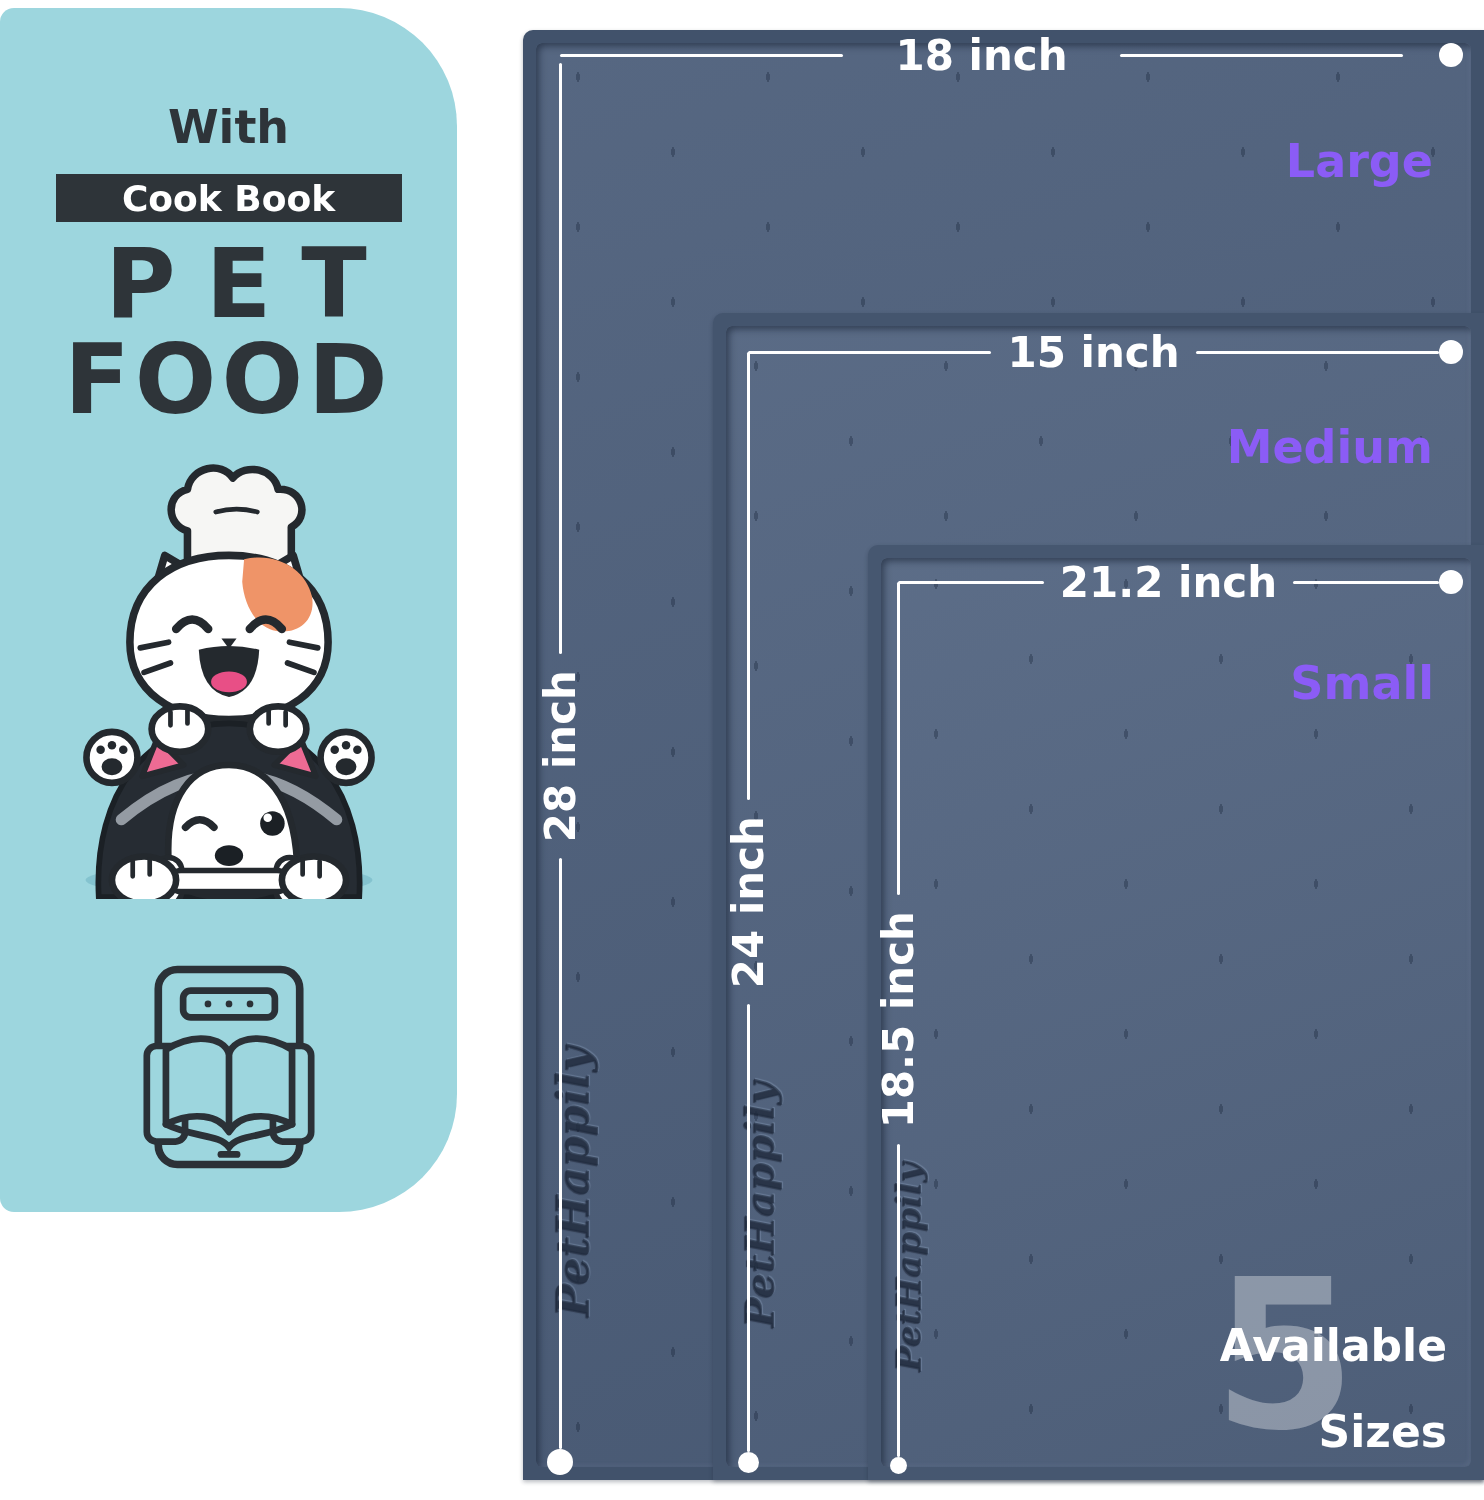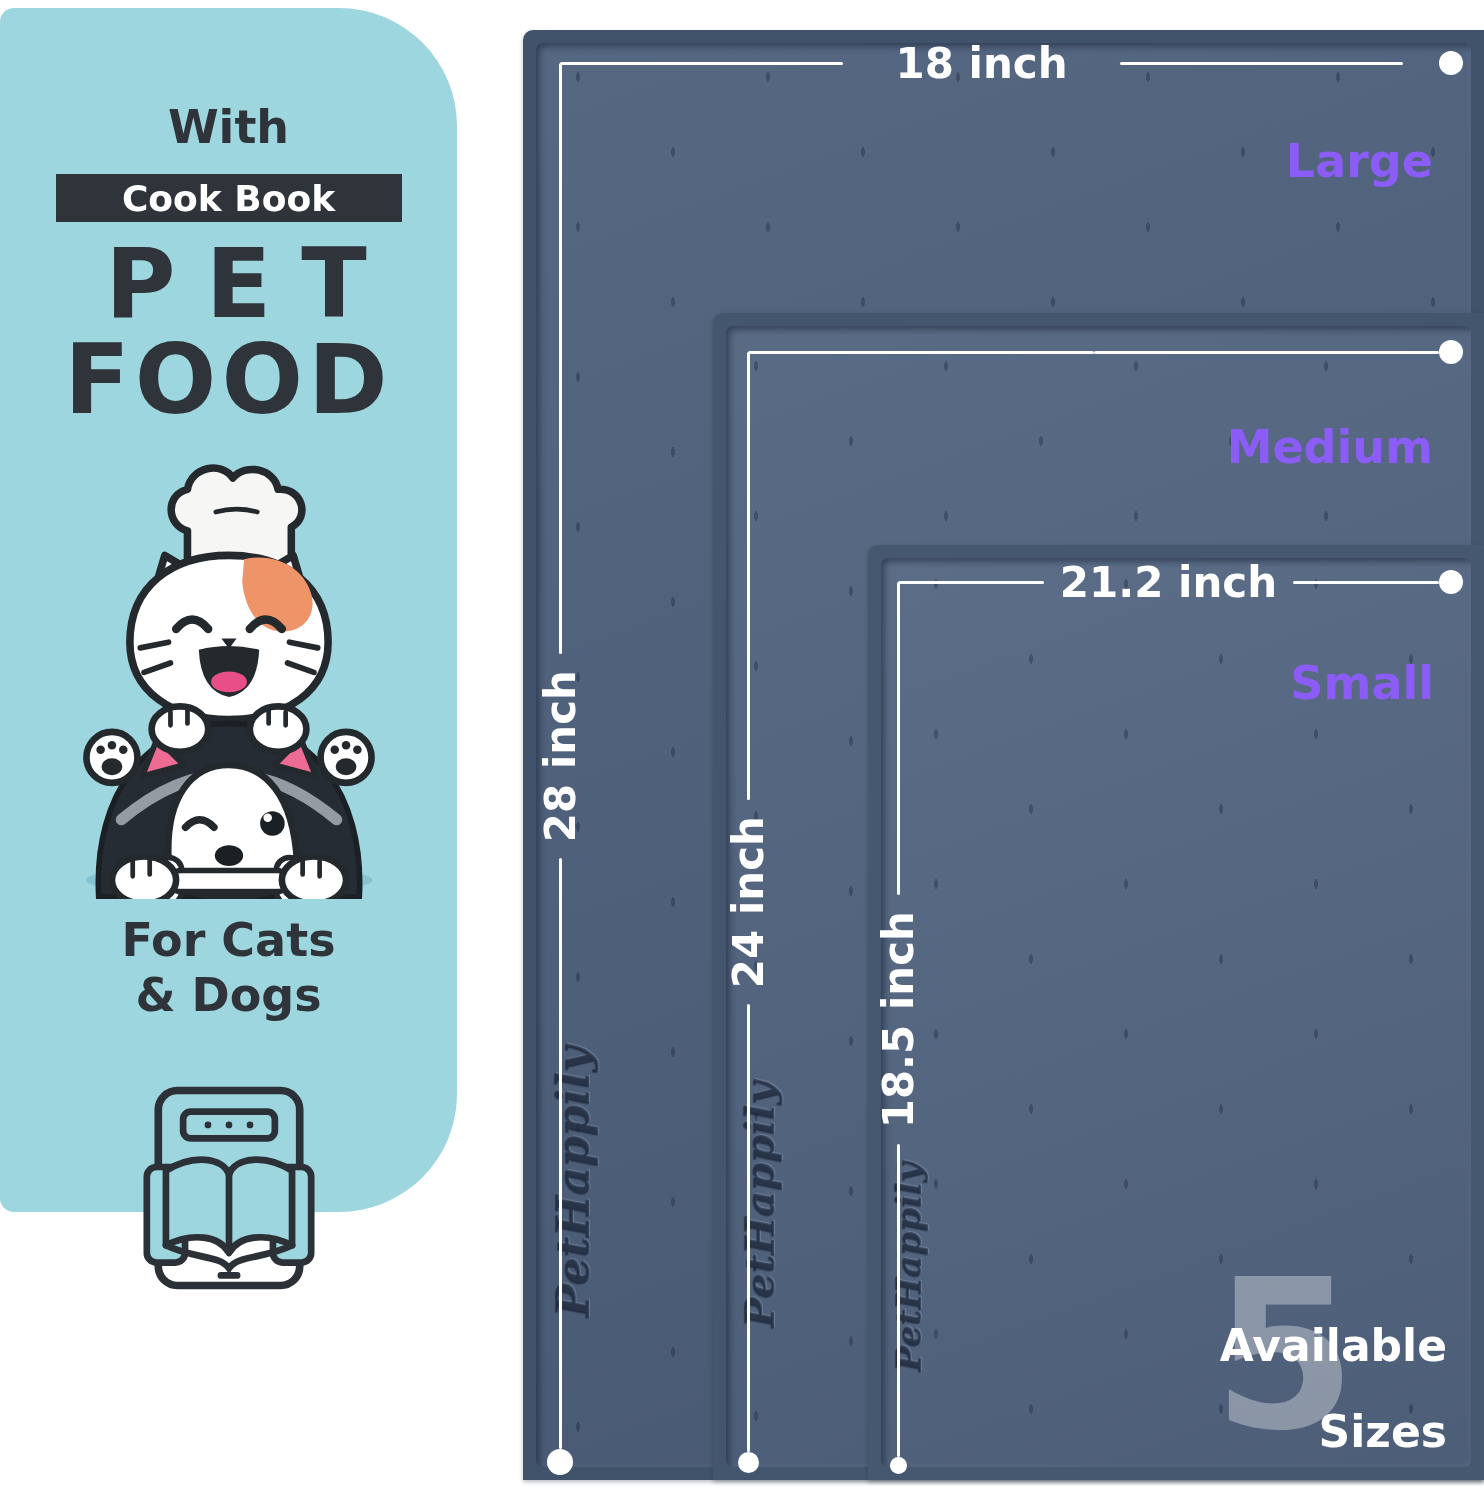--- a/index.html
+++ b/index.html
@@ -46,21 +46,21 @@
          text-shadow:-1px -1px 1px rgba(8,14,26,.45), 1px 1px 1px rgba(165,185,215,.28);}
   .mat-large  .brand{left:12px;bottom:150px;font-size:44px;}
   .mat-medium .brand{left:10px;bottom:140px;font-size:40px;}
   .mat-small  .brand{left:8px;bottom:96px;font-size:34px;}
 
   
   .dim-h{position:absolute;display:flex;align-items:center;height:26px;z-index:10;}
   .dim-h .line{flex:1;height:3px;background:#ffffff;border-radius:2px;}
   .dim-h .lbl{color:#ffffff;font-weight:bold;font-size:42px;padding:0 16px;white-space:nowrap;}
   .dim-h .dot{width:24px;height:24px;border-radius:50%;background:#ffffff;flex:0 0 auto;}
-  .dim-h-large{left:560px;right:21px;top:50px;gap:36px;}
+  .dim-h-large{left:560px;right:21px;top:42px;gap:36px;}
   .dim-h-medium{left:748px;right:21px;top:339px;}
   .dim-h-small{left:898px;right:21px;top:569px;}
 
   .dim-v{position:absolute;display:flex;flex-direction:column;align-items:center;width:30px;z-index:10;}
   .dim-v .line{flex:1;width:3px;background:#ffffff;border-radius:2px;}
   .dim-v .lbl{writing-mode:vertical-rl;transform:rotate(180deg);color:#ffffff;
               font-weight:bold;font-size:42px;padding:16px 0;white-space:nowrap;}
   .dim-v .dot{border-radius:50%;background:#ffffff;flex:0 0 auto;}
   .dim-v-large{left:545px;top:63px;bottom:25px;}
   .dim-v-large .dot{width:26px;height:26px;}
@@ -161,24 +161,20 @@
         <rect x="122" y="455" width="116" height="16" fill="#ffffff"></rect>
 
         <g stroke="#24292e" stroke-width="7">
           <ellipse cx="90" cy="462" rx="34" ry="25" fill="#ffffff"></ellipse>
           <ellipse cx="270" cy="462" rx="34" ry="25" fill="#ffffff"></ellipse>
           <path d="M78,442 v16 M96,440 v16 M258,440 v16 M276,442 v16" fill="none" stroke-linecap="round" stroke-width="5"></path>
         </g>
       </svg>
     </div>
 
-    <div class="p-foot">
-      <span>For Cats</span><br>
-      <span>&amp; Dogs</span>
-    </div>
 
     <div class="ebook-wrap">
       <svg width="172" height="212" viewBox="0 0 180 220">
         <rect x="16" y="8" width="148" height="204" rx="20" fill="none" stroke="#2b3137" stroke-width="8"></rect>
         <rect x="42" y="30" width="96" height="28" rx="8" fill="none" stroke="#2b3137" stroke-width="7"></rect>
         <circle cx="68" cy="44" r="3.5" fill="#2b3137"></circle>
           <circle cx="90" cy="44" r="3.5" fill="#2b3137"></circle>
           <circle cx="112" cy="44" r="3.5" fill="#2b3137"></circle>
         <rect x="4" y="88" width="40" height="100" rx="10" fill="#9dd6de" stroke="#2b3137" stroke-width="7"></rect>
         <rect x="136" y="88" width="40" height="100" rx="10" fill="#9dd6de" stroke="#2b3137" stroke-width="7"></rect>
@@ -207,20 +203,21 @@
   </div>
 
   <div class="dim-h dim-h-large">
     <div class="line"></div>
     <span class="lbl">18 inch</span>
     <div class="line"></div>
     <div class="dot"></div>
   </div>
   <div class="dim-h dim-h-medium">
     <div class="line"></div>
+    <span class="lbl">15 inch</span>
     <div class="line"></div>
     <div class="dot"></div>
   </div>
   <div class="dim-h dim-h-small">
     <div class="line"></div>
     <span class="lbl">21.2 inch</span>
     <div class="line"></div>
     <div class="dot"></div>
   </div>
 

